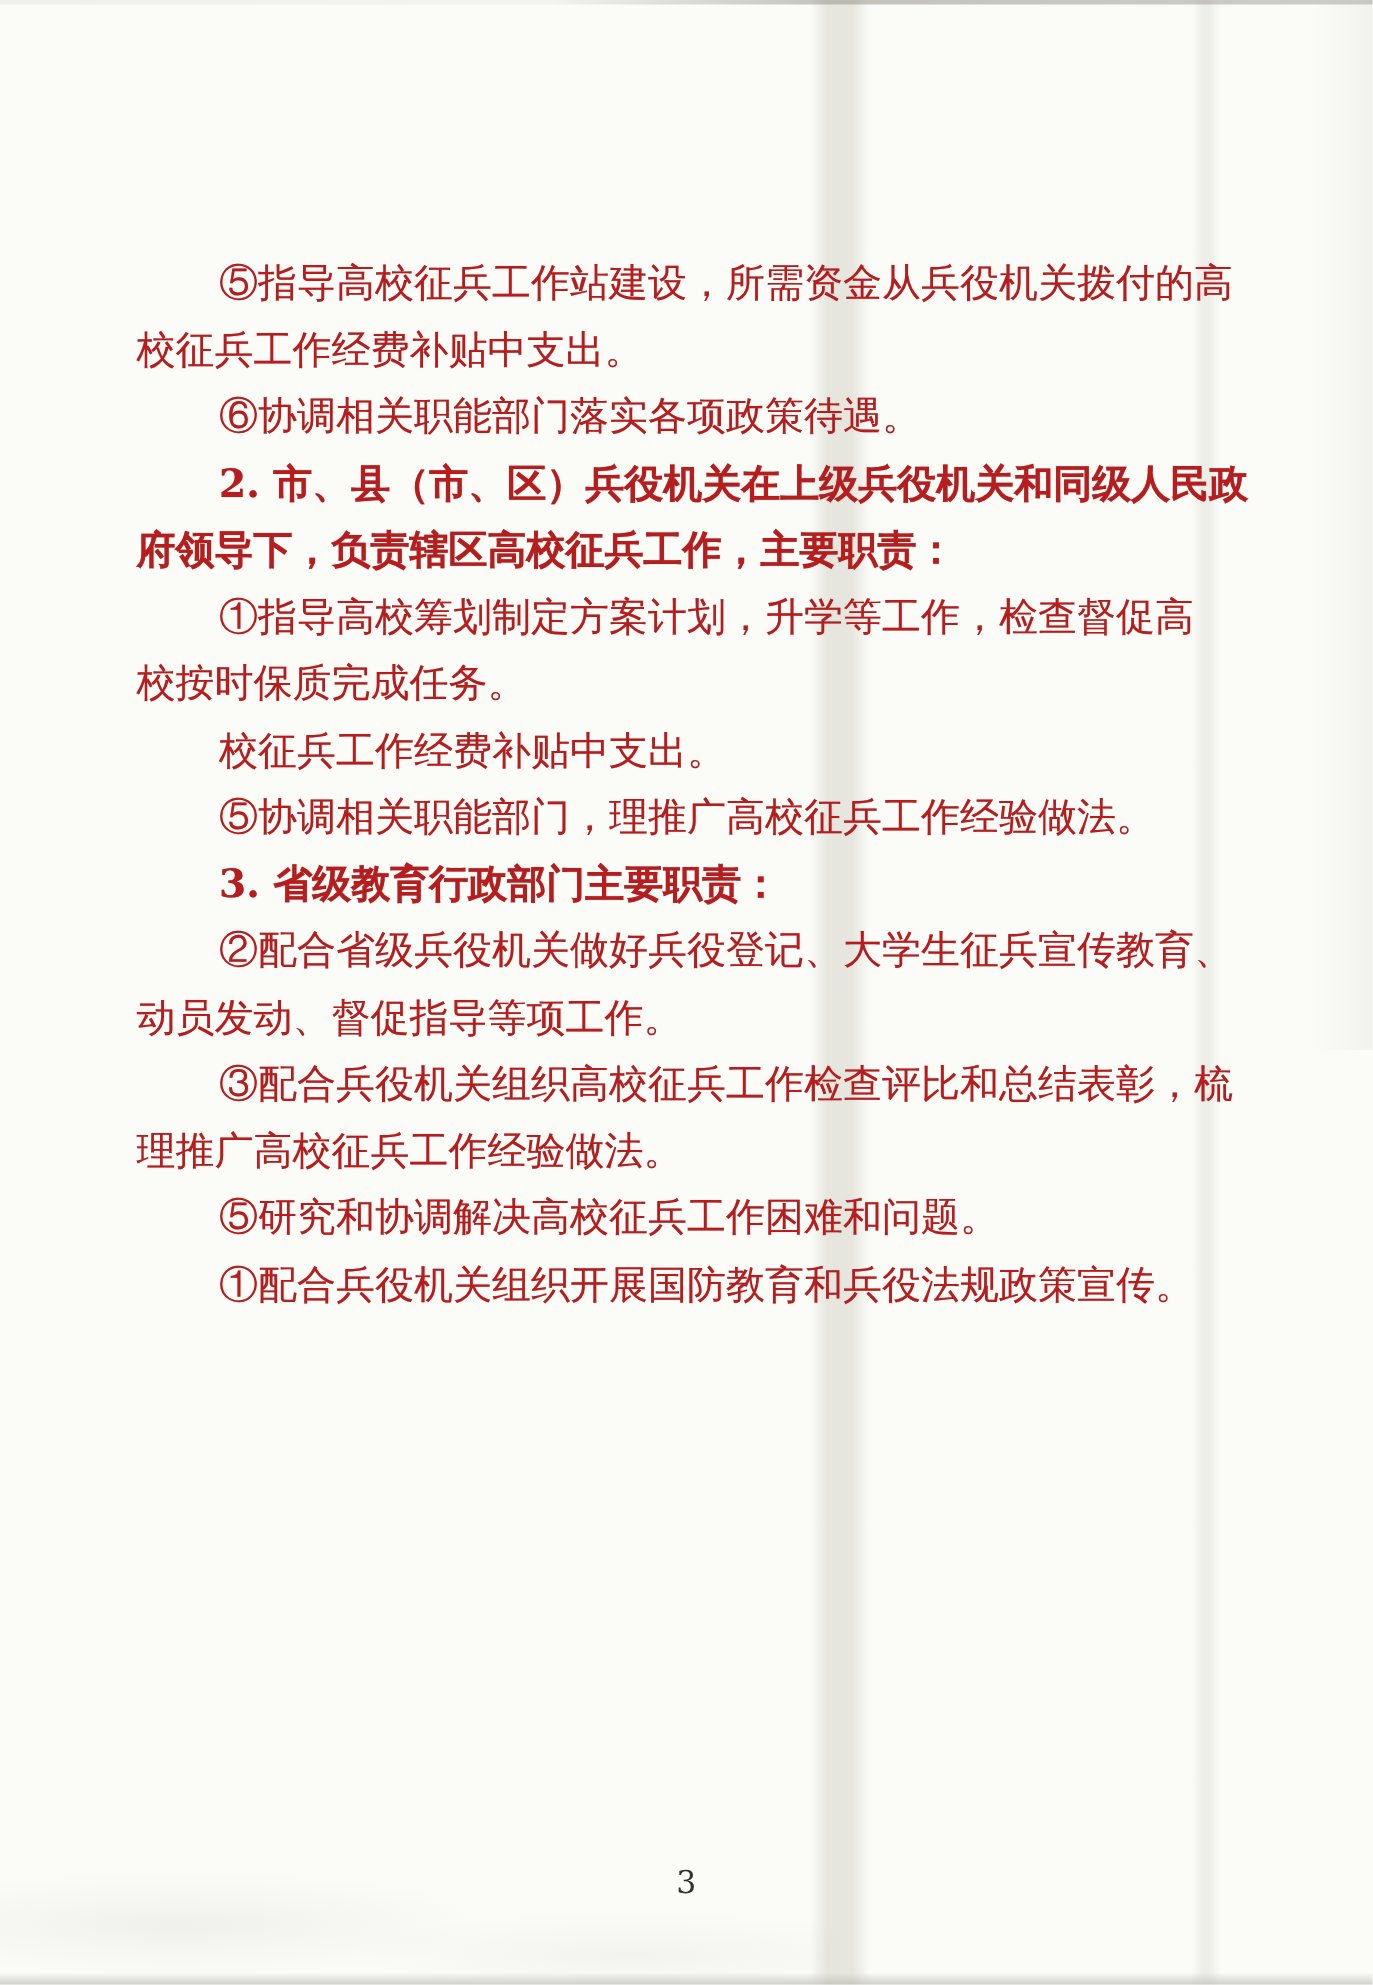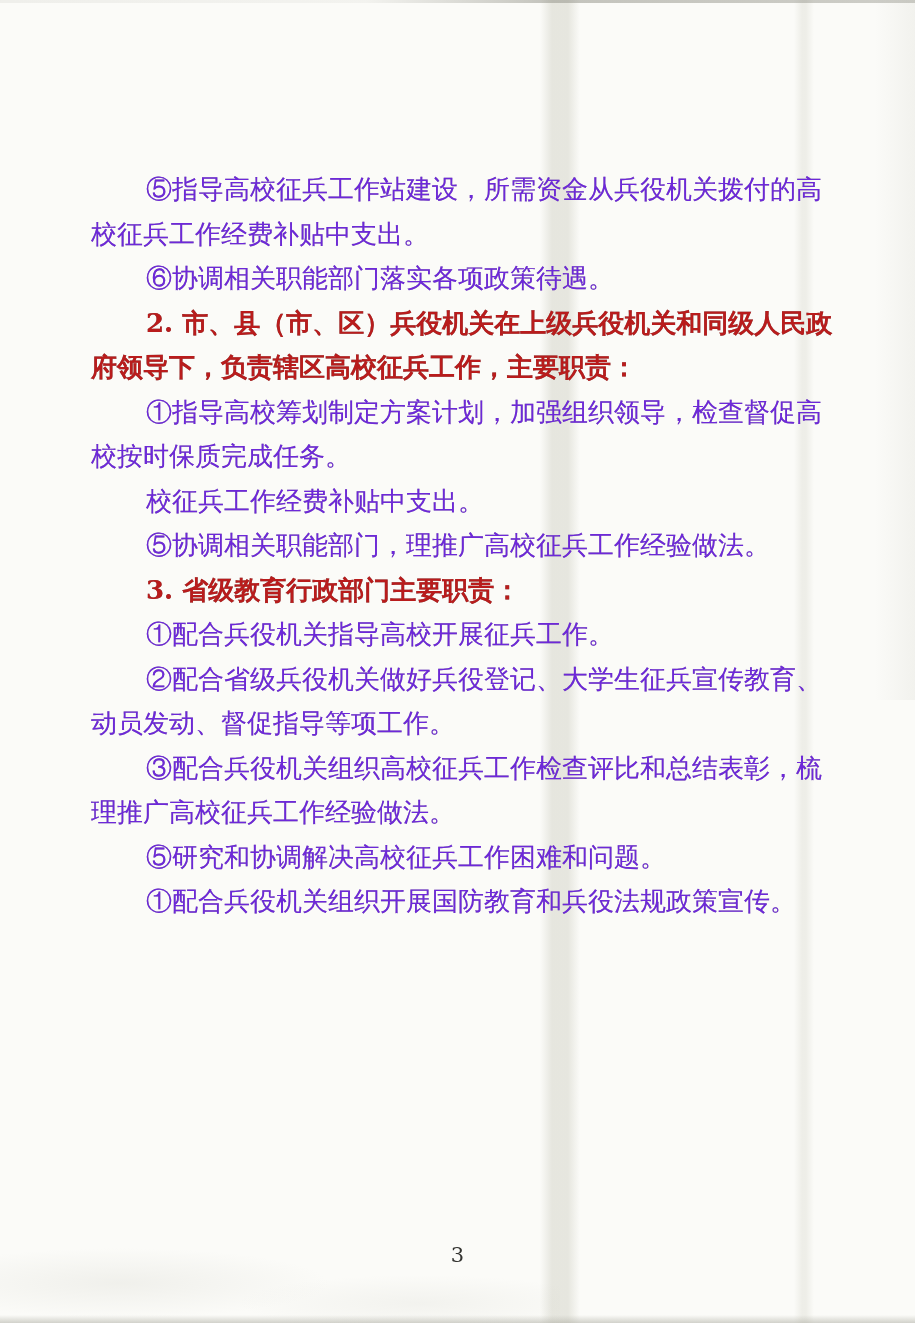--- a/index.html
+++ b/index.html
@@ -78,21 +78,21 @@
     left: 91px;
     top: 167px;
     width: 792px;
     z-index: 2;
   }
   .doc-body p {
     margin: 0;
     padding: 0;
     font-size: 26px;
     line-height: 44.5px;
-    color: #6d28d9;
+    color: #b91c1c;
     letter-spacing: 0;
     white-space: pre-line;      
     text-indent: 55px;          
     text-shadow: 0 0 0.5px rgba(60,60,60,0.45); 
   }
   .doc-body p.heading {
     font-weight: 700;
     color: #b91c1c;
     text-shadow: 0 0 0.6px rgba(20,20,20,0.55);
   }
@@ -118,26 +118,25 @@
 <div class="scan-mottle-bottom-left"></div>
 <div class="scan-top-edge"></div>
 <div class="scan-bottom-edge"></div>
 
 <main class="doc-body">
   <p>⑤指导高校征兵工作站建设，所需资金从兵役机关拨付的高
 校征兵工作经费补贴中支出。</p>
   <p>⑥协调相关职能部门落实各项政策待遇。</p>
   <p class="heading">2. 市、县（市、区）兵役机关在上级兵役机关和同级人民政
 府领导下，负责辖区高校征兵工作，主要职责：</p>
-  <p>①指导高校筹划制定方案计划，加强组织领导，检查督促高
+  <p>①指导高校筹划制定方案计划，升学等工作，检查督促高
 校按时保质完成任务。</p>
   <p>校征兵工作经费补贴中支出。</p>
   <p>⑤协调相关职能部门，理推广高校征兵工作经验做法。</p>
   <p class="heading">3. 省级教育行政部门主要职责：</p>
-  <p>①配合兵役机关指导高校开展征兵工作。</p>
   <p>②配合省级兵役机关做好兵役登记、大学生征兵宣传教育、
 动员发动、督促指导等项工作。</p>
   <p>③配合兵役机关组织高校征兵工作检查评比和总结表彰，梳
 理推广高校征兵工作经验做法。</p>
   <p>⑤研究和协调解决高校征兵工作困难和问题。</p>
   <p>①配合兵役机关组织开展国防教育和兵役法规政策宣传。</p>
 </main>
 
 <div class="page-number">3</div>
 

